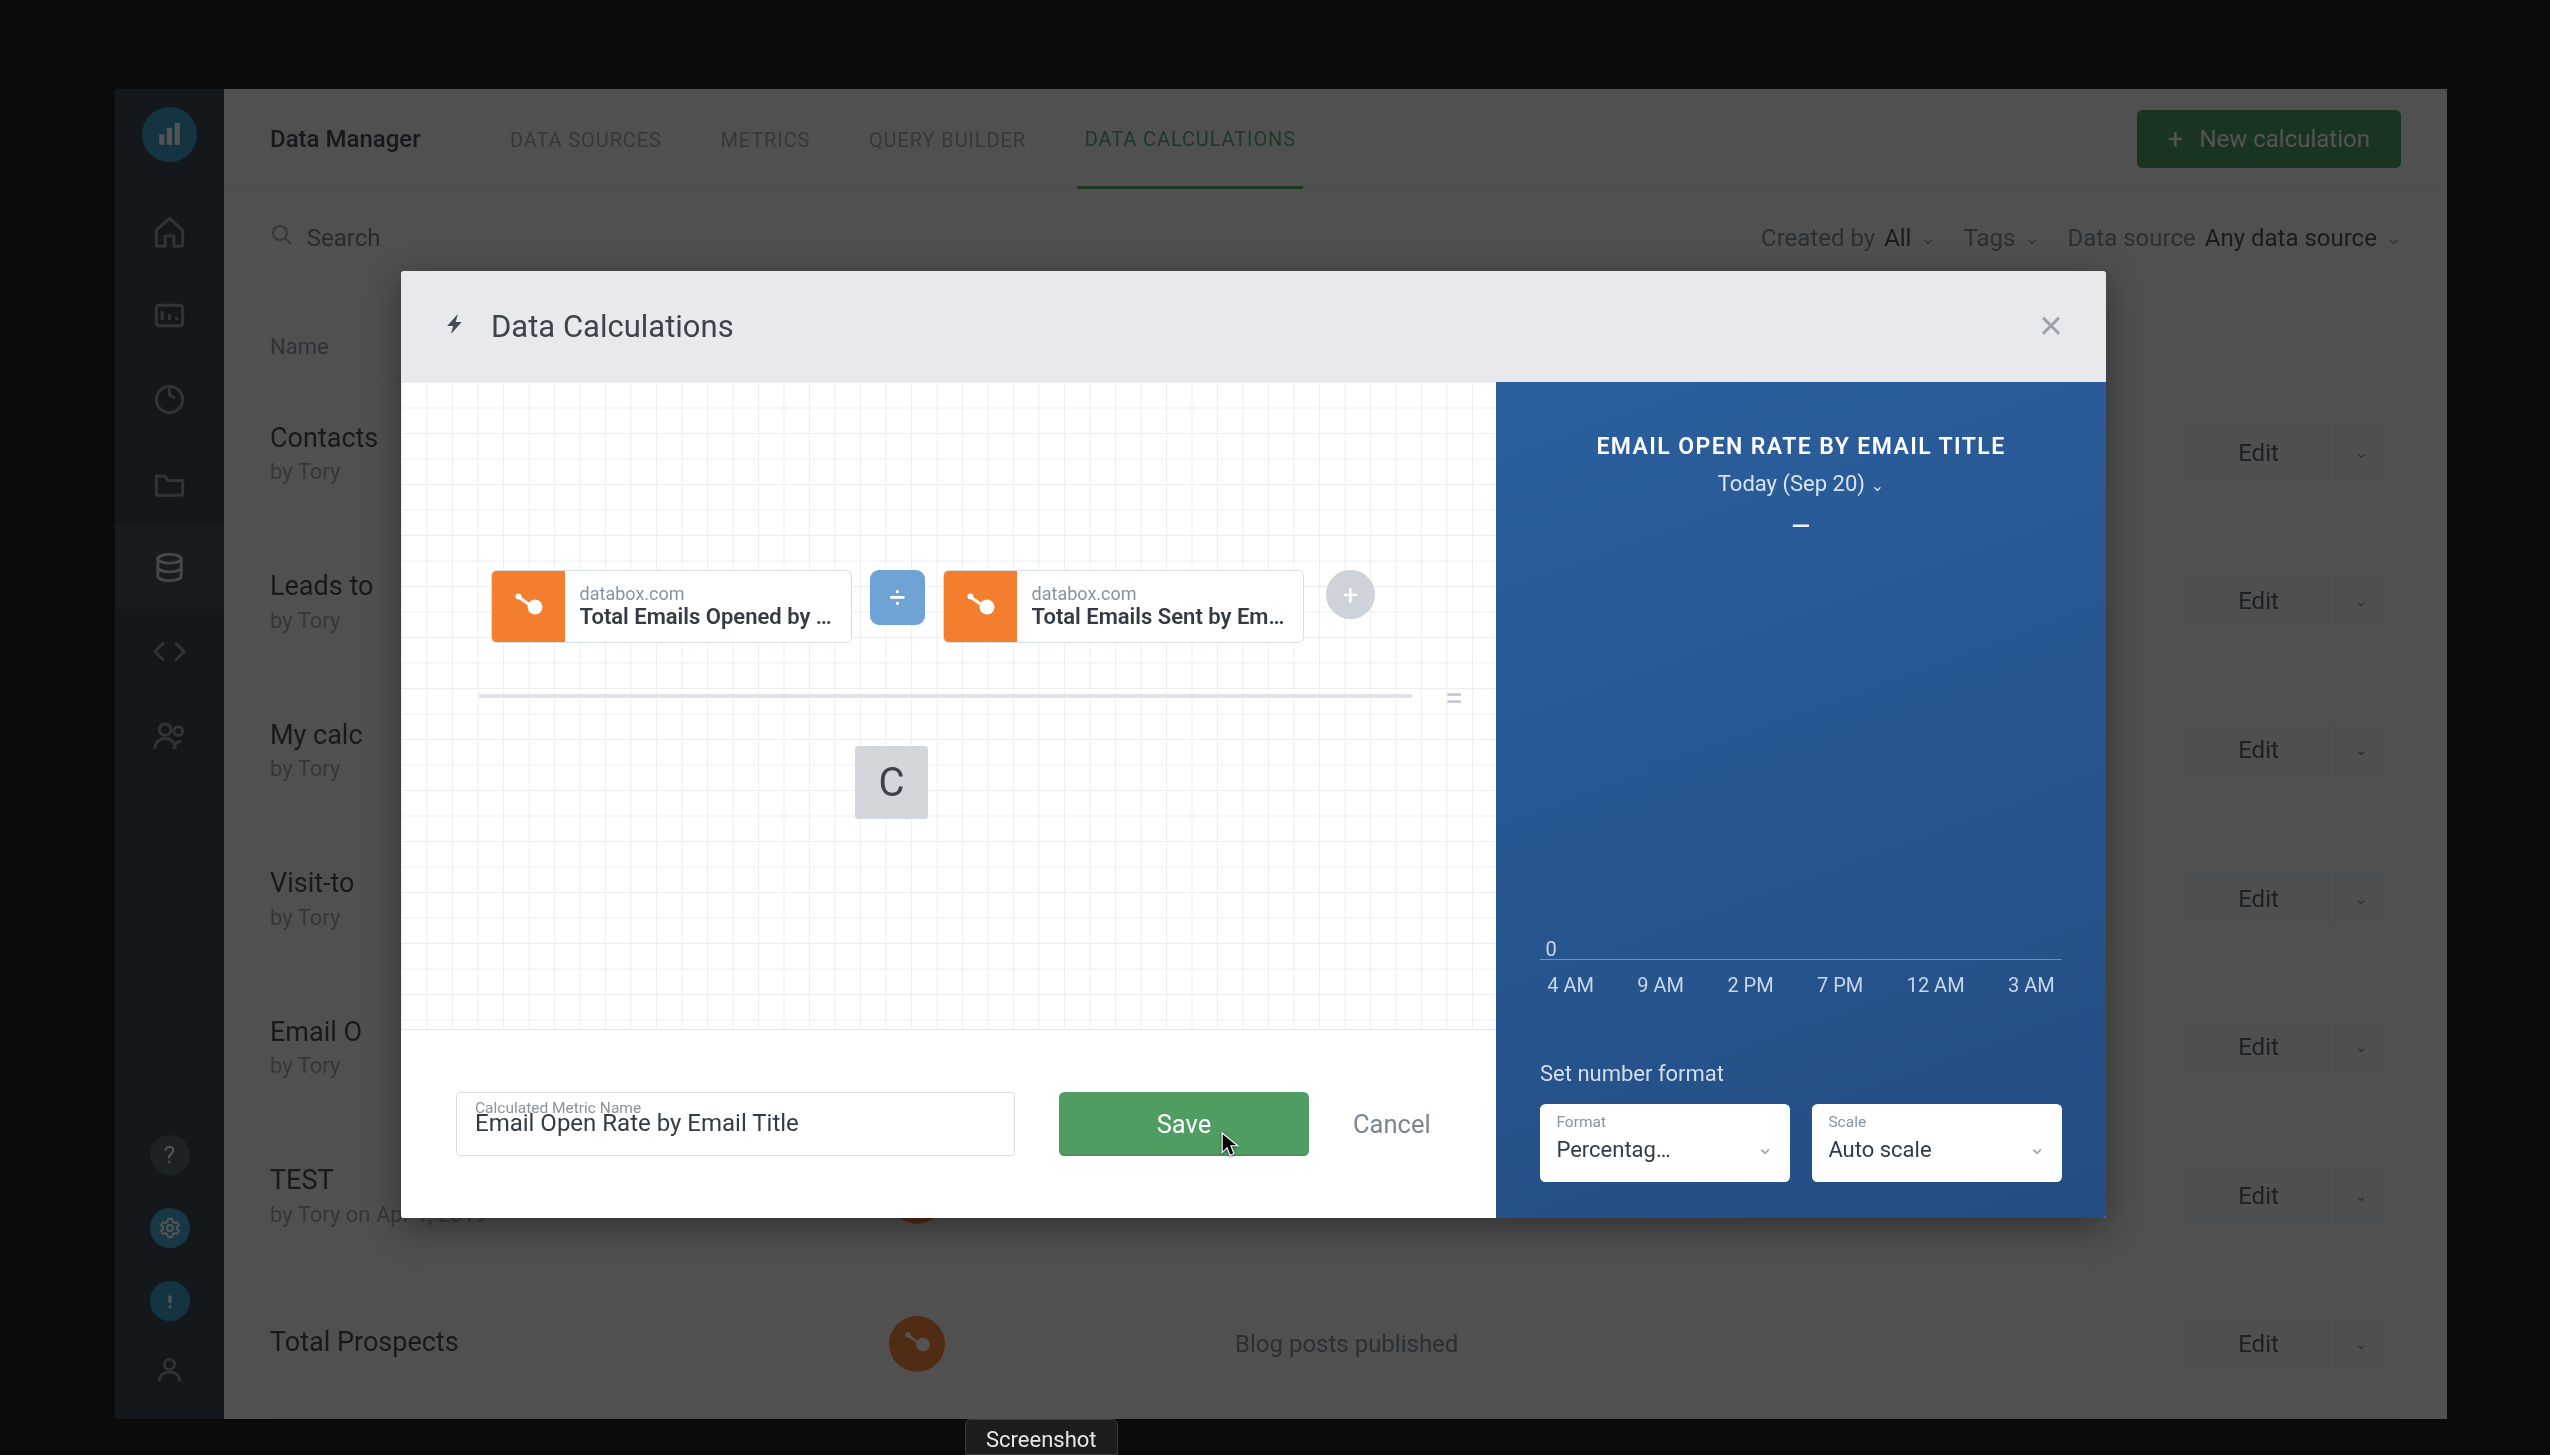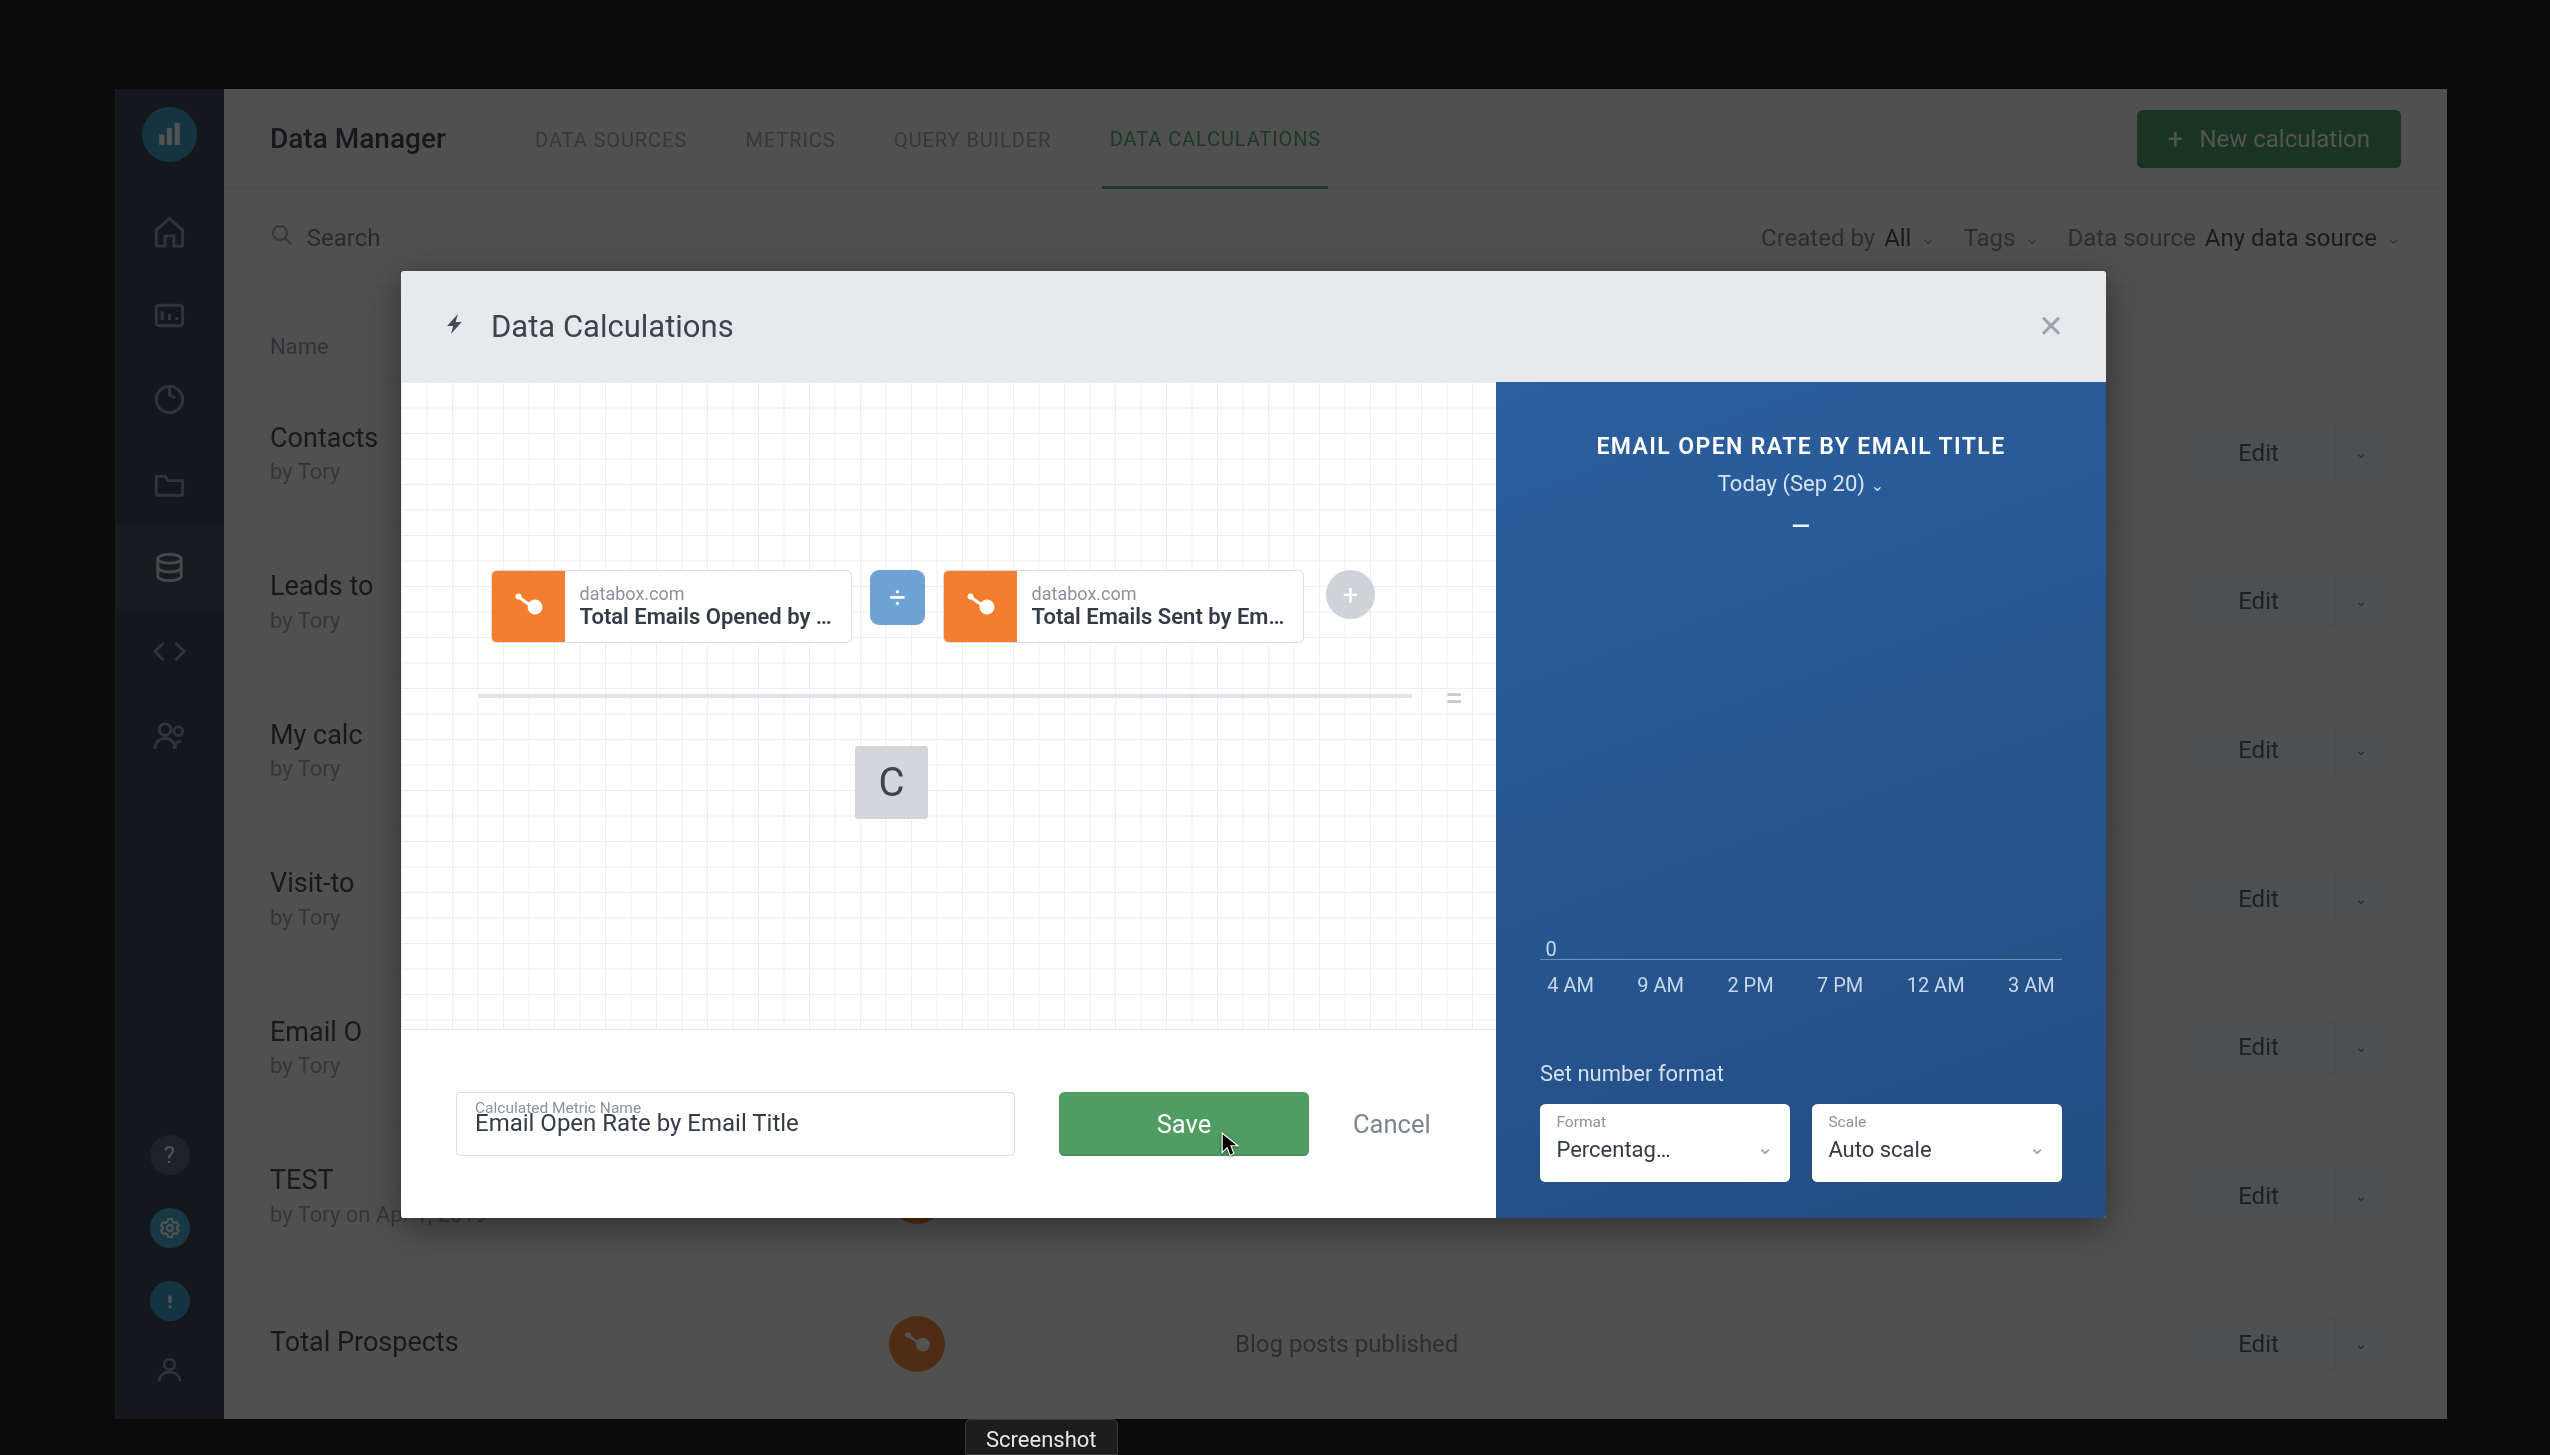--- a/index.html
+++ b/index.html
@@ -65,21 +65,21 @@
   .header {
     position:absolute;
     left:109px; right:0;
     top:0;
     height:100px;
     display:flex;
     align-items:center;
     padding:0 46px;
     border-bottom:0.9px solid #e0e4e8;
   }
-  .page-title { font-size:28px; color:#333b44; font-weight:500; margin-right:82px;}
+  .page-title { font-size:24px; color:#333b44; font-weight:500; margin-right:82px;}
   .tab-link {
     font-size:20px;
     letter-spacing:0.9px;
     color:#98a3af;
     text-transform:uppercase;
     margin-right:44px;
     padding:38px 7.3px 35px;
     cursor:pointer;
   }
   .tab-link.active { color:#47a96a; border-bottom:3.6px solid #47a96a; }

